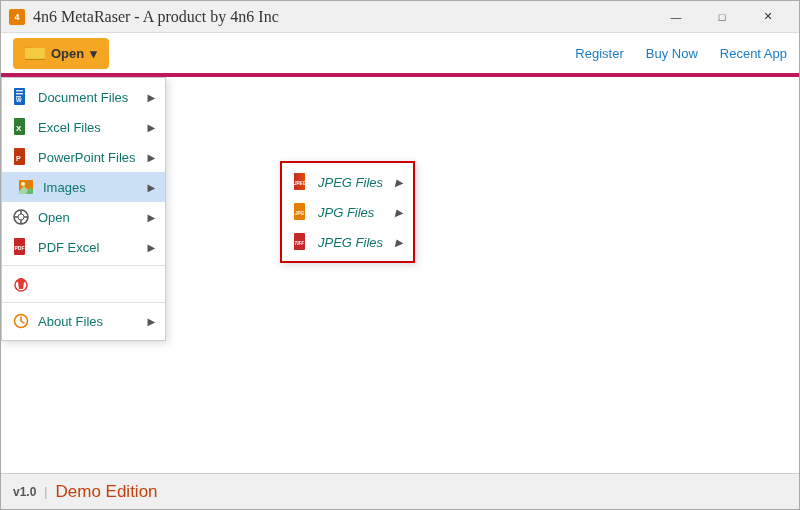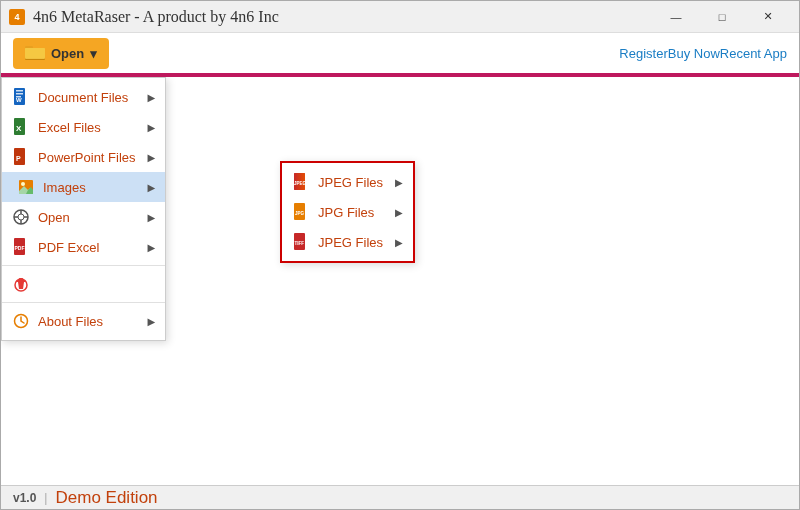--- a/index.html
+++ b/index.html
@@ -88,21 +88,21 @@
       cursor: pointer;
       display: flex;
       align-items: center;
       gap: 6px;
       font-size: 13px;
       font-weight: 600;
       color: #333;
     }
     .toolbar-right {
       display: flex;
-      gap: 0;
+      gap: 22px;
     }
     .toolbar-link {
       color: #1a7dc4;
       cursor: pointer;
       font-size: 13px;
       text-decoration: none;
     }
 
     
     .main-area {
@@ -137,21 +137,21 @@
       width: 18px;
       height: 18px;
       flex-shrink: 0;
       display: flex;
       align-items: center;
       justify-content: center;
     }
     .menu-label {
       flex: 1;
       font-size: 13px;
-      color: #c2410c;
+      color: #0f766e;
     }
     .menu-arrow {
       font-size: 10px;
       color: #555;
       margin-left: 4px;
     }
     .menu-divider {
       height: 1px;
       background: #e0e0e0;
       margin: 3px 0;
@@ -161,35 +161,36 @@
     .submenu {
       position: absolute;
       top: 0;
       left: 140px;
       background: #ffffff;
       border: 2px solid #cc0000;
       box-shadow: 2px 2px 8px rgba(0,0,0,0.15);
       min-width: 120px;
       z-index: 200;
       padding: 4px 0;
+      font-style: italic;
     }
     .submenu-item {
       display: flex;
       align-items: center;
       padding: 6px 10px;
       cursor: pointer;
       gap: 8px;
       position: relative;
       white-space: nowrap;
     }
 
     
     .status-bar {
       background: #f0f0f0;
-      height: 24px;
+      height: 36px;
       display: flex;
       align-items: center;
       padding: 0 12px;
       border-top: 1px solid #ccc;
       flex-shrink: 0;
       gap: 8px;
     }
     .status-version {
       font-size: 12px;
       color: #555;

